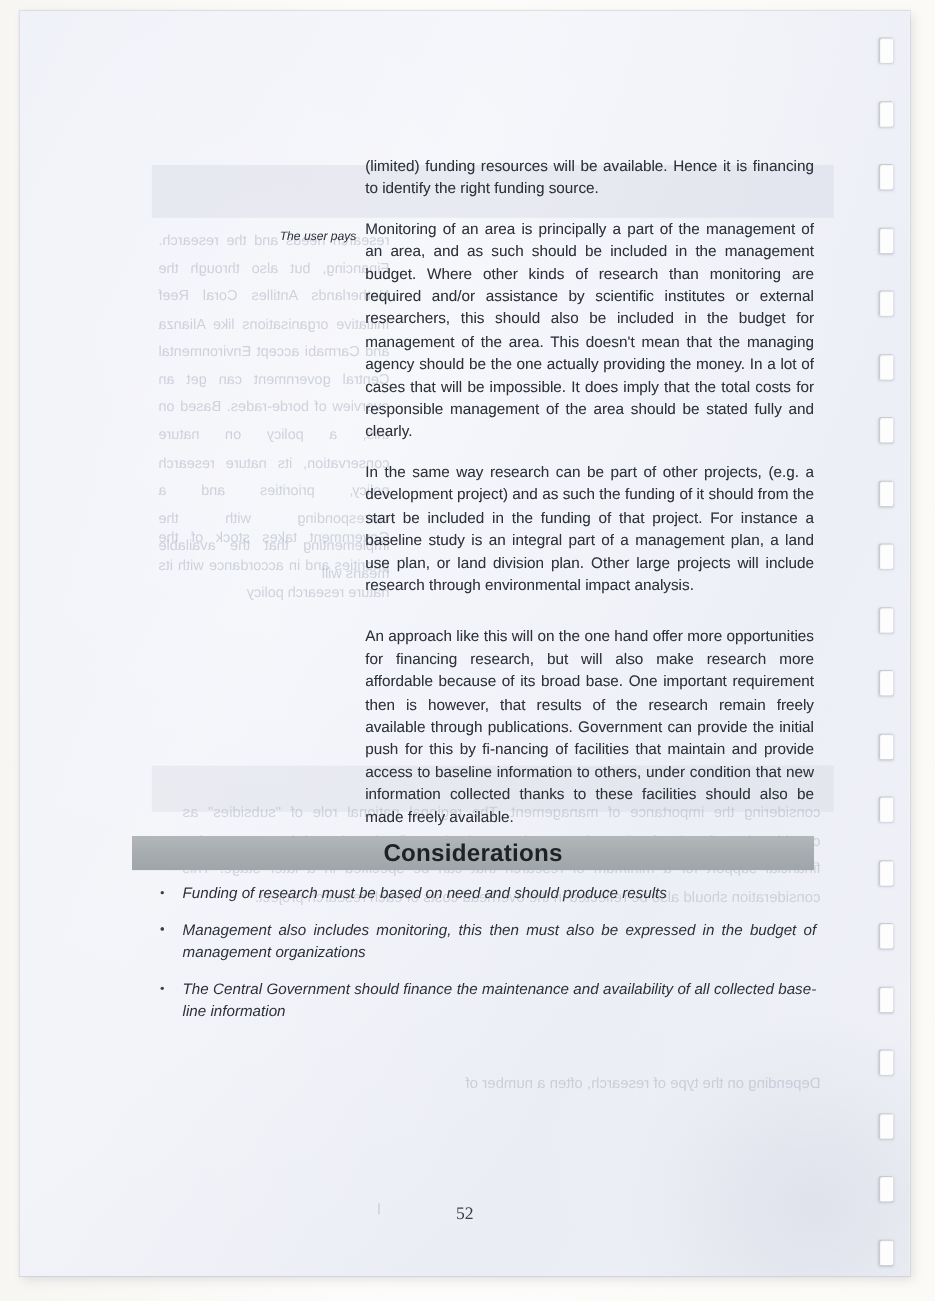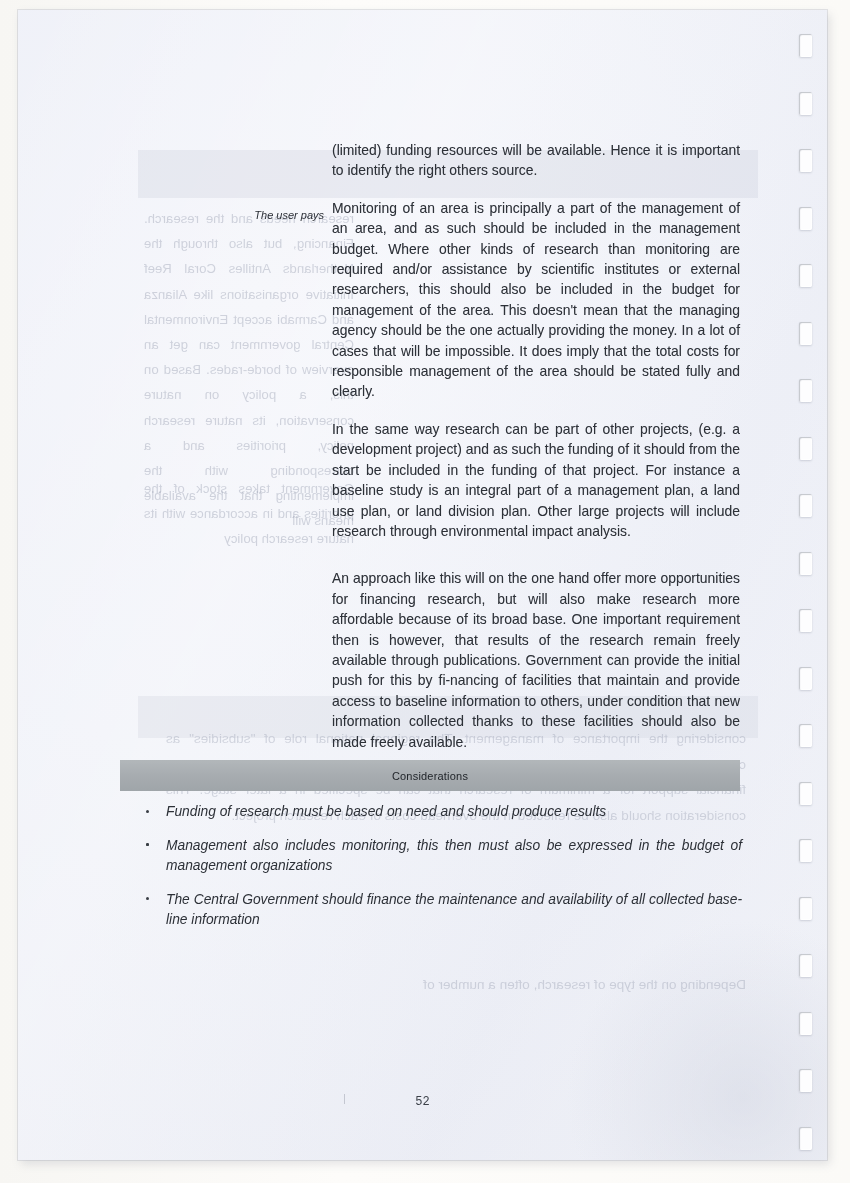--- a/index.html
+++ b/index.html
@@ -178,22 +178,22 @@
     left: 102px;
     top: 750px;
     width: 620px;
     height: 31px;
     background: linear-gradient(180deg,#b2b7ba 0%,#a7acb0 50%,#9fa5a9 100%);
     display: flex;
     align-items: center;
     justify-content: center;
   }
   .cons-head-text {
-    font-size: 11px;
-    font-weight: normal;
+    font-size: 22px;
+    font-weight: bold;
     color: #1e2227;
     letter-spacing: .2px;
   }
   .cons-list {
     position: absolute;
     left: 102px;
     top: 792px;
     width: 622px;
     margin: 0;
     padding: 0;
@@ -218,23 +218,23 @@
     background: #3a3e45;
     border-radius: 50%;
   }
 
   .page-number {
     position: absolute;
     left: 0;
     top: 1085px;
     width: 809px;
     text-align: center;
-    font-size: 12px;
+    font-size: 16px;
     color: #3b4048;
-    font-family: Liberation Mono, monospace;
+    font-family: Liberation Serif, serif;
   }
 
   
   .tick {
     position: absolute;
     left: 326px;
     top: 1084px;
     width: 1px;
     height: 10px;
     background: rgba(120,126,140,.35);
@@ -256,21 +256,21 @@
     <div class="bleed left-col">research needs and the research. Financing, but also through the Netherlands Antilles Coral Reef Initiative organisations like Alianza and Carmabi accept Environmental Central government can get an overview of borde-rades. Based on this, a policy on nature conservation, its nature research policy, priorities and a corresponding with the implementing that the available means will</div>
     <div class="bleed left-col2">Government takes stock of the priorities and in accordance with its nature research policy</div>
     <div class="bleed lower">considering the importance of management. The regional national role of "subsidies" as considerations for the funding of research organizations, flora) etc) and by guaranteeing financial support for a minimum of research that can be specified in a later stage. This consideration should also be reflected in the overhead costs of each research project.</div>
     <div class="bleed lowest">Depending on the type of research, often a number of</div>
 
     <div class="content">
 
       <div class="margin-note">The user pays</div>
 
       <div class="body-col">
-        <p class="para">(limited) funding resources will be available. Hence it is important to identify the right others source.</p>
+        <p class="para">(limited) funding resources will be available. Hence it is financing to identify the right funding source.</p>
         <p class="para">Monitoring of an area is principally a part of the management of an area, and as such should be included in the management budget. Where other kinds of research than monitoring are required and/or assistance by scientific institutes or external researchers, this should also be included in the budget for management of the area. This doesn't mean that the managing agency should be the one actually providing the money. In a lot of cases that will be impossible. It does imply that the total costs for responsible management of the area should be stated fully and clearly.</p>
         <p class="para">In the same way research can be part of other projects, (e.g. a development project) and as such the funding of it should from the start be included in the funding of that project. For instance a baseline study is an integral part of a management plan, a land use plan, or land division plan. Other large projects will include research through environmental impact analysis.</p>
         <p class="para">An approach like this will on the one hand offer more opportunities for financing research, but will also make research more affordable because of its broad base. One important requirement then is however, that results of the research remain freely available through publications. Government can provide the initial push for this by fi-nancing of facilities that maintain and provide access to baseline information to others, under condition that new information collected thanks to these facilities should also be made freely available.</p>
       </div>
 
       <div class="cons-head">
         <span class="cons-head-text">Considerations</span>
       </div>
 
       <ul class="cons-list">

